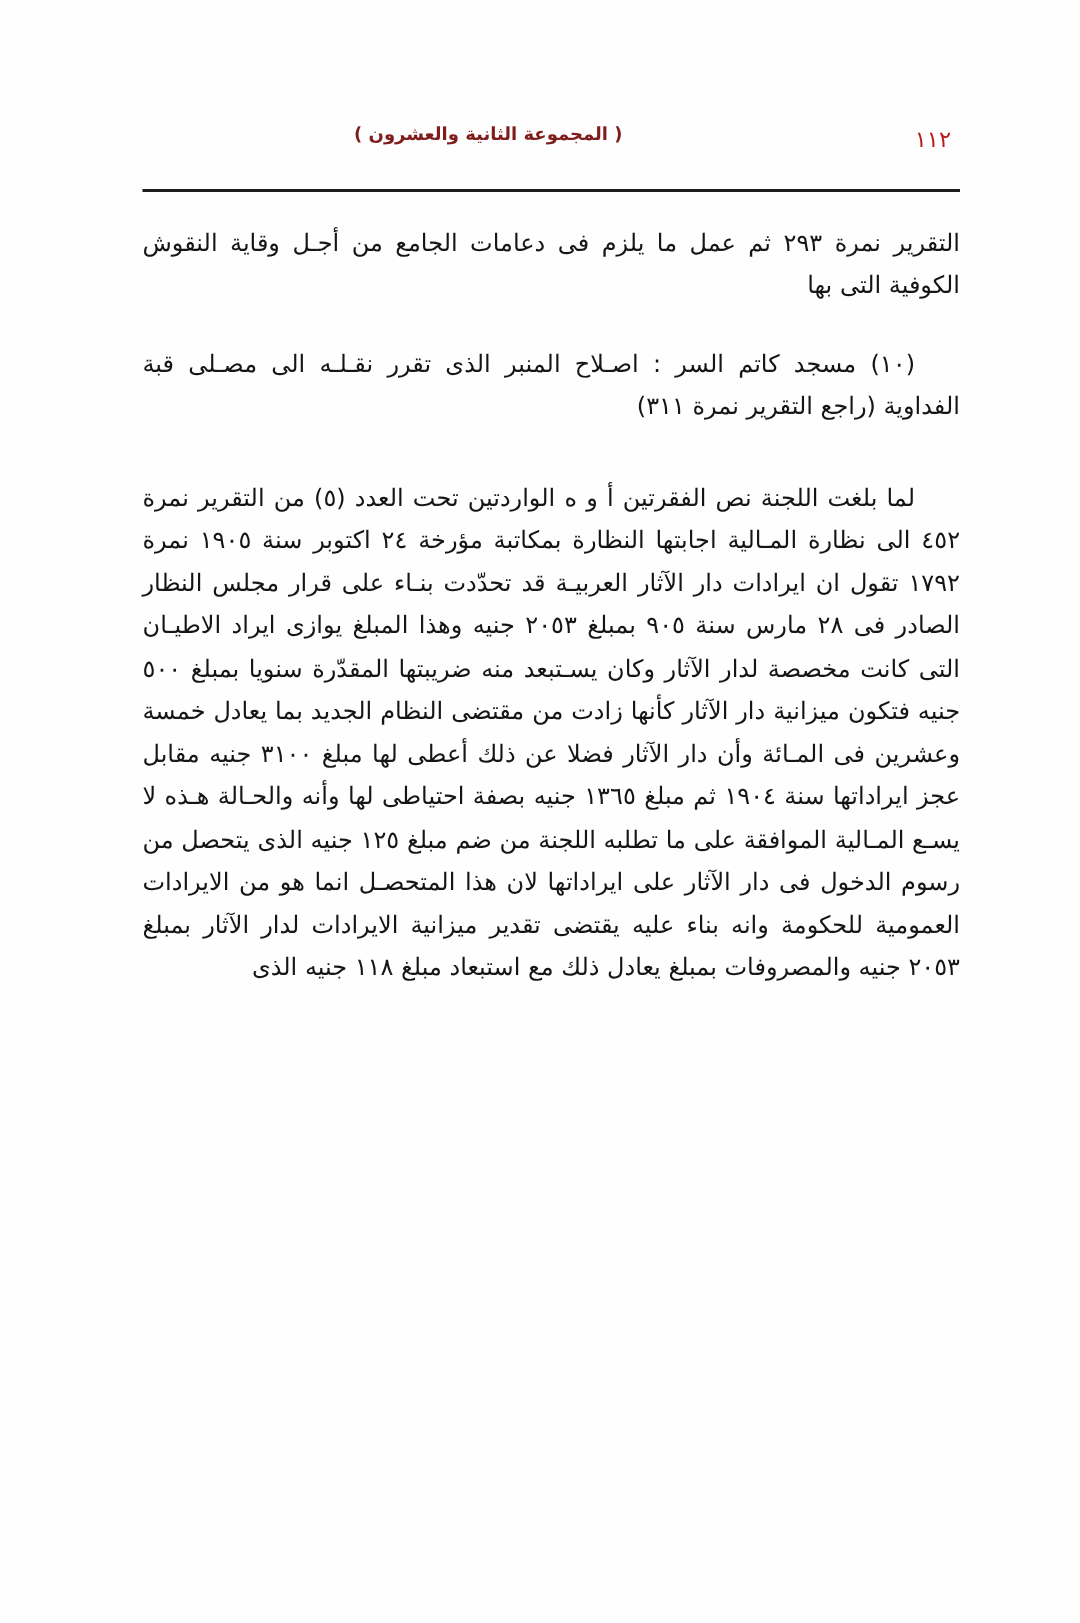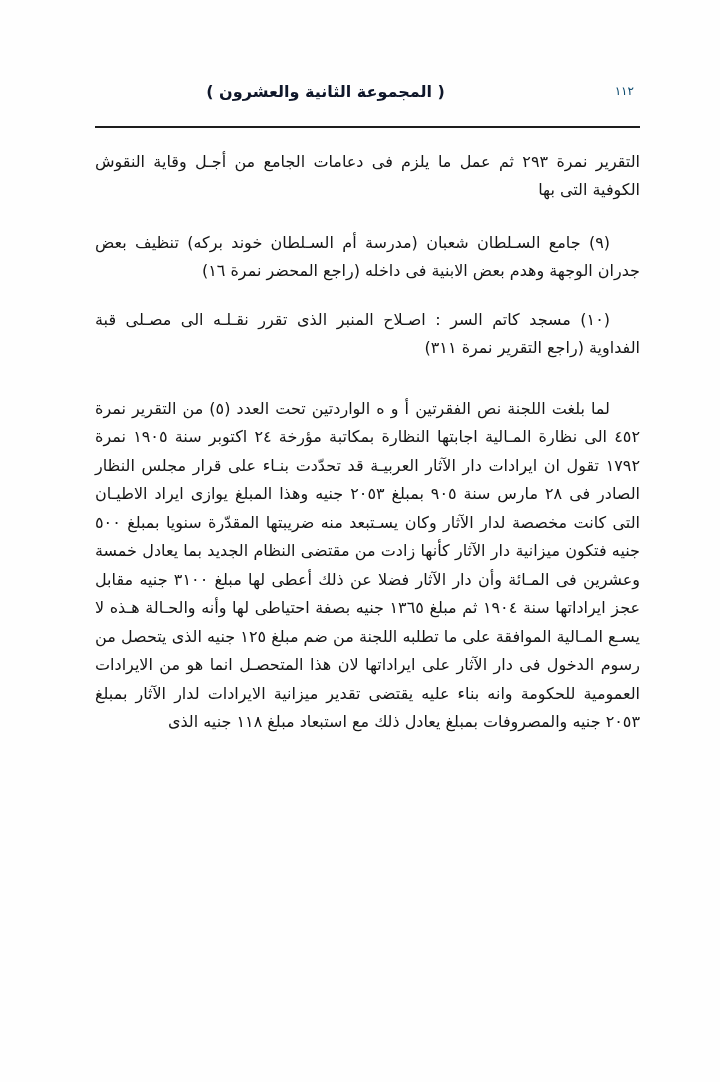--- a/index.html
+++ b/index.html
@@ -26,33 +26,33 @@
     top: 82px;
     left: 95px;
     right: 80px;
     height: 26px;
     direction: rtl;
   }
   .page-number {
     position: absolute;
     right: 6px;
     top: 2px;
-    font-size: 12px;
+    font-size: 15px;
     letter-spacing: 2px;
-    color: #0c4a6e;
+    color: #b91c1c;
   }
   .collection-title {
     position: absolute;
     left: calc(50% - 42px);
     transform: translateX(-50%);
     top: 0;
-    font-size: 16px;
+    font-size: 12px;
     font-weight: bold;
     white-space: nowrap;
-    color: #0f172a;
+    color: #7f1d1d;
   }
   .rule {
     position: absolute;
     top: 126px;
     left: 95px;
     right: 80px;
     height: 2px;
     background: #1d1d1d;
   }
   .body-text {
@@ -92,18 +92,17 @@
 
   <div class="header">
     <span class="page-number">١١٢</span>
     <span class="collection-title">( المجموعة الثانية والعشرون )</span>
   </div>
 
   <div class="rule"></div>
 
   <div class="body-text">
     <p class="para continuation">التقرير نمرة ٢٩٣ ثم عمل ما يلزم فى دعامات الجامع من أجـل وقاية النقوش الكوفية التى بها</p>
-    <p class="para indent item">(٩) جامع السـلطان شعبان (مدرسة أم السـلطان خوند بركه) تنظيف بعض جدران الوجهة وهدم بعض الابنية فى داخله (راجع المحضر نمرة ١٦)</p>
     <p class="para indent item last-item">(١٠) مسجد كاتم السر : اصـلاح المنبر الذى تقرر نقـلـه الى مصـلى قبة الفداوية (راجع التقرير نمرة ٣١١)</p>
     <p class="para indent long">لما بلغت اللجنة نص الفقرتين أ و ه الواردتين تحت العدد (٥) من التقرير نمرة ٤٥٢ الى نظارة المـالية اجابتها النظارة بمكاتبة مؤرخة ٢٤ اكتوبر سنة ١٩٠٥ نمرة ١٧٩٢ تقول ان ايرادات دار الآثار العربيـة قد تحدّدت بنـاء على قرار مجلس النظار الصادر فى ٢٨ مارس سنة ٩٠٥ بمبلغ ٢٠٥٣ جنيه وهذا المبلغ يوازى ايراد الاطيـان التى كانت مخصصة لدار الآثار وكان يسـتبعد منه ضريبتها المقدّرة سنويا بمبلغ ٥٠٠ جنيه فتكون ميزانية دار الآثار كأنها زادت من مقتضى النظام الجديد بما يعادل خمسة وعشرين فى المـائة وأن دار الآثار فضلا عن ذلك أعطى لها مبلغ ٣١٠٠ جنيه مقابل عجز ايراداتها سنة ١٩٠٤ ثم مبلغ ١٣٦٥ جنيه بصفة احتياطى لها وأنه والحـالة هـذه لا يسـع المـالية الموافقة على ما تطلبه اللجنة من ضم مبلغ ١٢٥ جنيه الذى يتحصل من رسوم الدخول فى دار الآثار على ايراداتها لان هذا المتحصـل انما هو من الايرادات العمومية للحكومة وانه بناء عليه يقتضى تقدير ميزانية الايرادات لدار الآثار بمبلغ ٢٠٥٣ جنيه والمصروفات بمبلغ يعادل ذلك مع استبعاد مبلغ ١١٨ جنيه الذى</p>
   </div>
 
 </div>
 
 </body></html>

